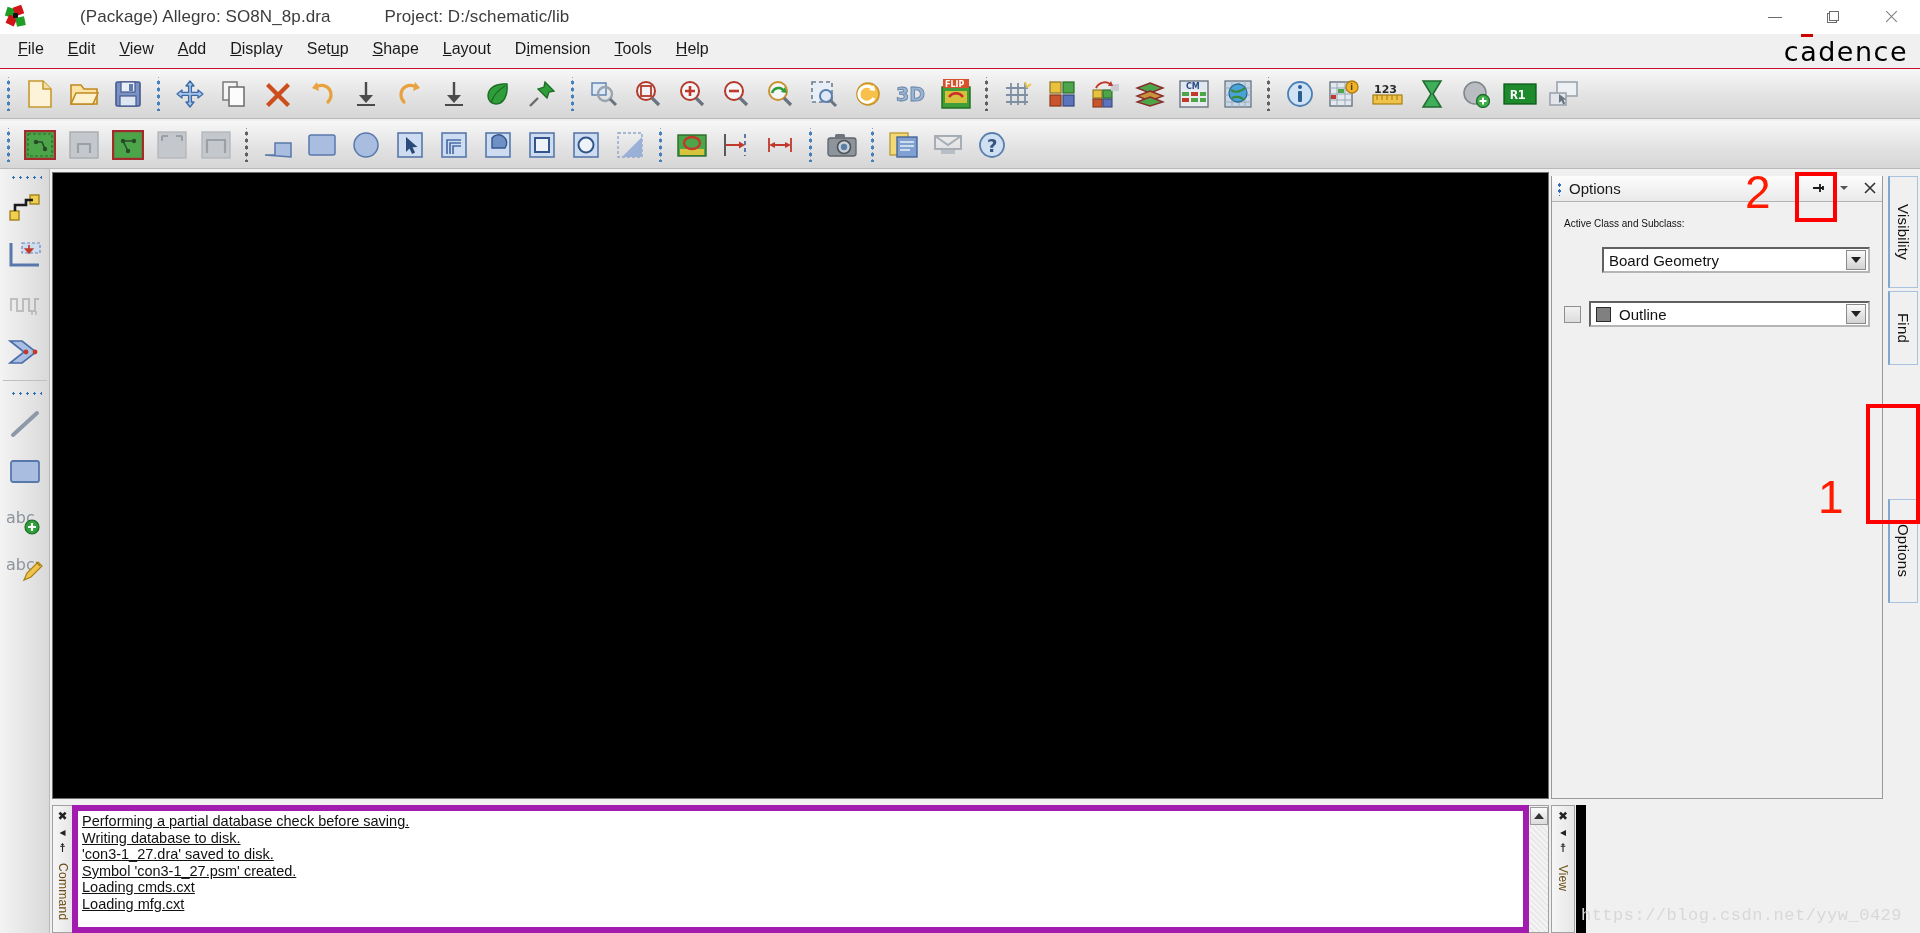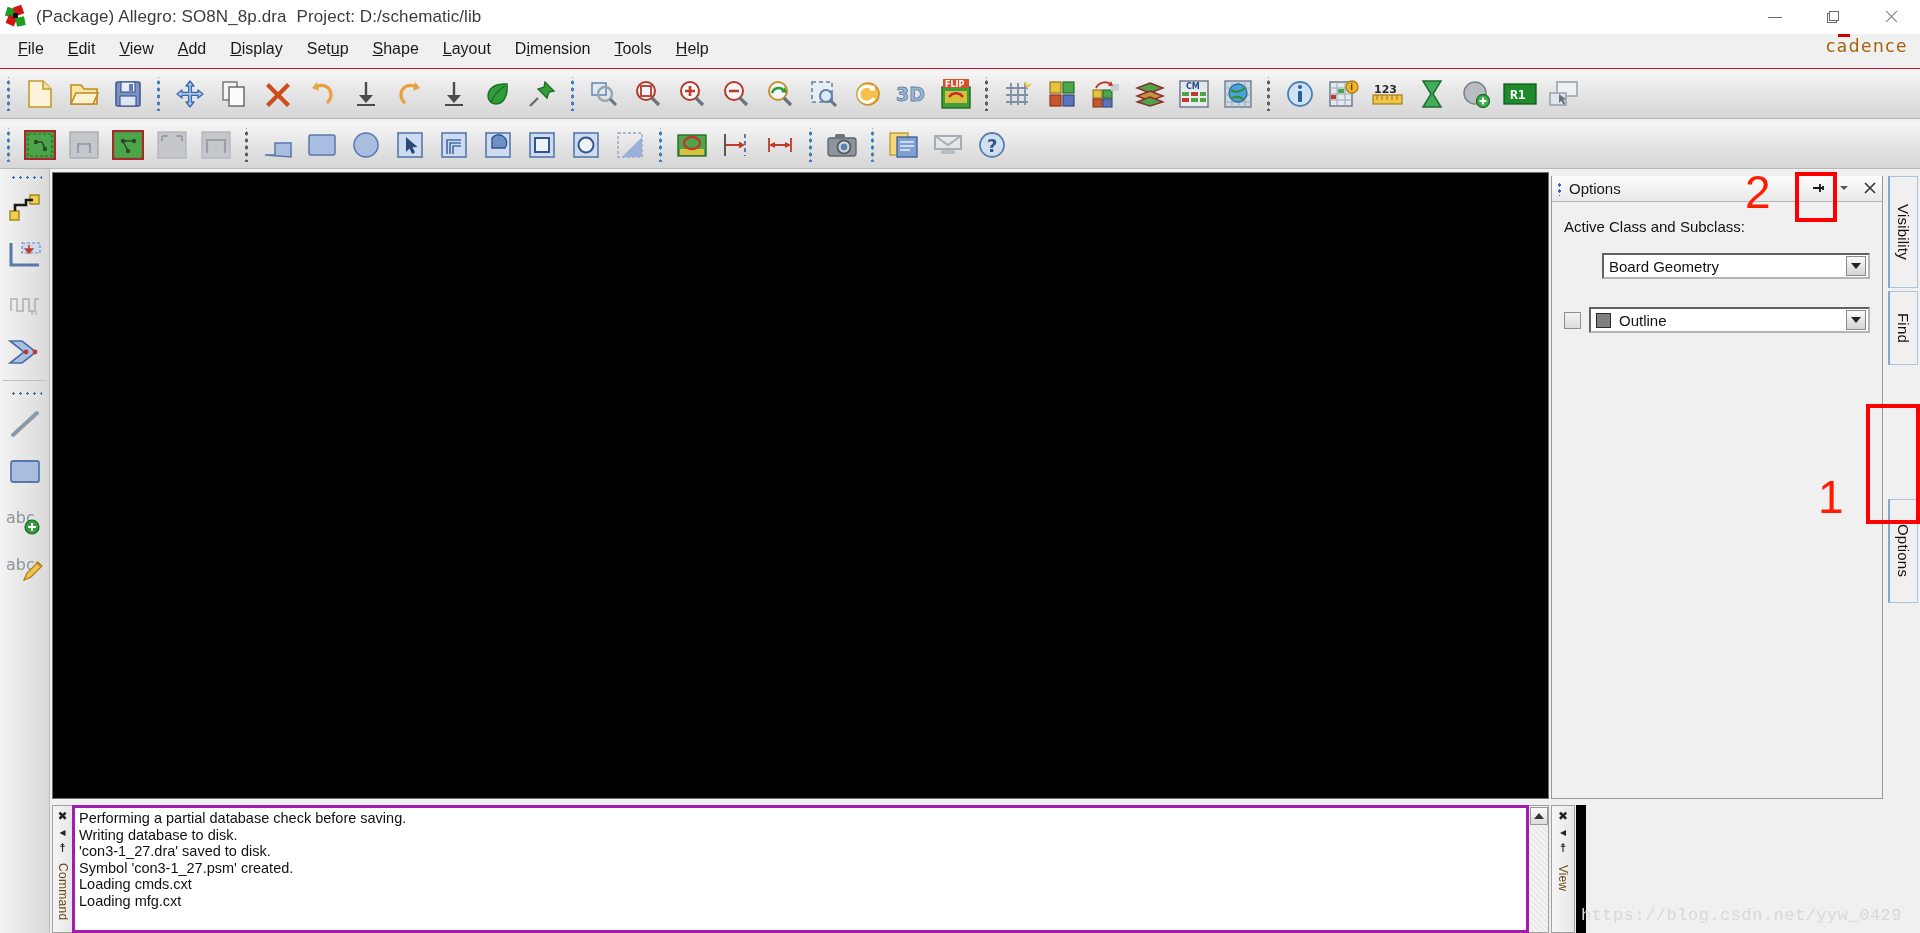--- a/index.html
+++ b/index.html
@@ -8,21 +8,21 @@
     width: 1920px; height: 933px;
     overflow: hidden;
     font-family: "Liberation Sans", sans-serif;
     background: #f0f0f0;
   }
   #app { position: relative; width: 1920px; height: 933px; background: #f0f0f0; }
 
   
   .titlebar {
     position: absolute; left: 0; top: 0; width: 1920px; height: 34px;
-    background: #ffffff; display: flex; align-items: center;
+    background: #ffffff; display: flex; align-items: center; gap: 44px;
   }
   .app-icon {
     width: 22px; height: 22px; margin-left: 6px; margin-right: 8px;
     position: relative; flex: none;
   }
   .app-icon .b1 { position:absolute; width:9px; height:9px; background:#1f9e26; left:0; top:2px; transform: rotate(18deg); }
   .app-icon .b2 { position:absolute; width:9px; height:9px; background:#cf1515; left:8px; top:0px; transform: rotate(-20deg); }
   .app-icon .b3 { position:absolute; width:9px; height:9px; background:#cf1515; left:1px; top:10px; transform: rotate(25deg); }
   .app-icon .b4 { position:absolute; width:9px; height:9px; background:#1f9e26; left:10px; top:11px; transform: rotate(-12deg); }
   .app-icon .b5 { position:absolute; width:5px; height:5px; background:#111; left:7px; top:7px; border-radius:1px; }
@@ -49,21 +49,21 @@
   .menubar {
     position: absolute; left: 0; top: 34px; width: 1556px; height: 30px;
     background: #f0f0f0; display: flex; align-items: center; padding-left: 6px;
   }
   .menu-item {
     font-size: 16px; color: #1a1a1a; padding: 2px 12px; white-space: nowrap;
   }
   .menu-item u { text-decoration: underline; }
   .cadence-logo {
     position: absolute; right: 12px; top: 36px;
-    font-size: 17px; color: #a16207; letter-spacing: 1.5px;
+    font-size: 27px; color: #000000; letter-spacing: 1.5px;
     font-family: "DejaVu Sans", sans-serif; font-weight: 400;
   }
   .cadence-logo .macron {
     position: relative;
   }
   .cadence-logo .macron::after {
     content: ""; position: absolute; left: 1px; top: -2px; width: 12px; height: 3px; background: #c00;
   }
   .red-rule {
     position: absolute; left: 0; top: 68px; width: 1920px; height: 3px; background: #c8102e;
@@ -126,23 +126,23 @@
     width: 20px; background: linear-gradient(90deg,#f6f6f6,#e6e6e6);
     border: 1px solid #a0a0a0; border-right: none;
     display: flex; flex-direction: column; align-items: center; padding-top: 3px;
   }
   .gut-btn { font-size: 12px; color: #222; line-height: 14px; height: 16px; }
   .gut-vert {
     writing-mode: vertical-rl; font-size: 12px; color: #6a4a10; margin-top: 6px;
     letter-spacing: .3px;
   }
   .console-text {
-    flex: 1; background: #fff; border: 3px solid #a21caf;
+    flex: 1; background: #fff; border: 6px solid #a21caf;
     padding: 2px 10px 0 4px; overflow: hidden;
-    font-size: 14.5px; color: #111; line-height: 16.6px;
+    font-size: 14.5px; color: #111; line-height: 16.6px; text-decoration: underline;
   }
   .console-text div { white-space: nowrap; }
   .console-scroll {
     width: 20px; background: #f1f1f1; border: 1px solid #a0a0a0; border-left: none;
     display: flex; flex-direction: column; align-items: center;
   }
   .sc-up {
     width: 18px; height: 18px; background: linear-gradient(180deg,#fafafa,#dcdcdc);
     border: 1px solid #9a9a9a; display:flex; align-items:center; justify-content:center; margin-top:1px;
   }
@@ -174,21 +174,21 @@
   }
   .opt-grip-dots {
     width: 6px; height: 14px; margin-left: 5px; margin-right: 6px;
     background-image: radial-gradient(#2d6fb5 1.3px, transparent 1.4px);
     background-size: 5px 6px; background-repeat: repeat-y;
   }
   .opt-title { font-size: 15px; color: #1a1a1a; }
   .opt-hdr-btns { position: absolute; right: 4px; top: 0; height: 26px; display: flex; align-items: center; gap: 10px; }
   .hb { font-size: 14px; color: #222; width: 16px; text-align: center; }
   .opt-body { padding: 16px 12px 0 12px; }
-  .opt-label { font-size: 15px; color: #111; margin-bottom: 18px; }
+  .opt-label { font-size: 10px; color: #111; margin-bottom: 18px; }
   .combo-row { display: flex; align-items: center; margin-bottom: 28px; }
   .chkbox {
     width: 17px; height: 17px; background: linear-gradient(180deg,#f2f2f2,#dcdcdc);
     border: 1px solid #8f8f8f; margin-right: 8px; flex: none;
   }
   .combo {
     flex: 1; height: 26px; background: #fff; border: 2px inset #b5b5b5;
     display: flex; align-items: center; position: relative;
     font-size: 15px; color: #111; padding-left: 5px;
   }

